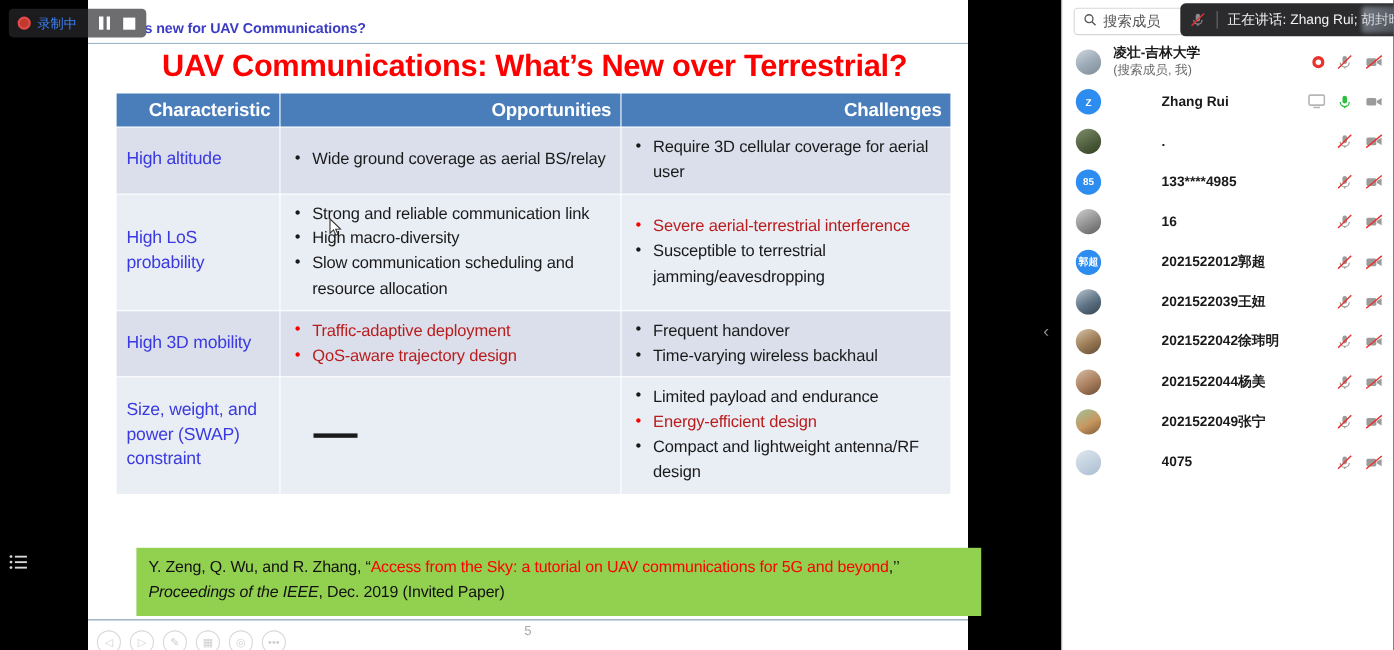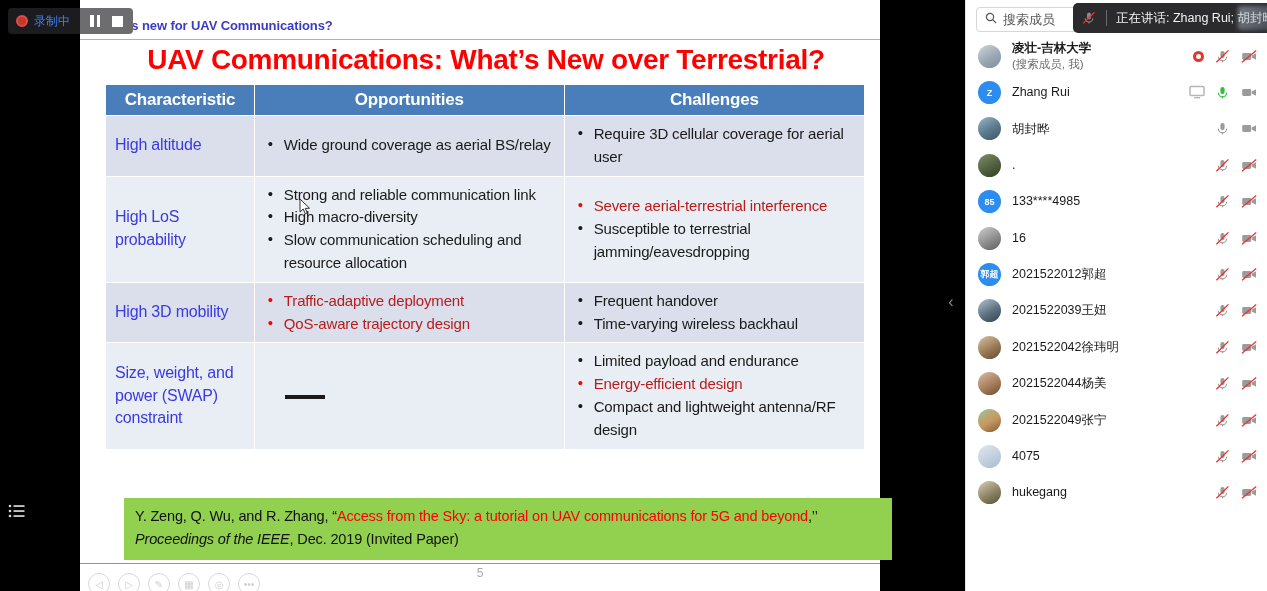--- a/index.html
+++ b/index.html
@@ -39,21 +39,21 @@
 
   
   #slide-table {
     position: absolute; left: 25px; top: 84px; width: 760px;
     border-collapse: separate; border-spacing: 1px;
     background: #ffffff;
   }
   #slide-table th {
     background: #4a7ebb; color: #ffffff;
     font-size: 17px; font-weight: 700;
-    text-align: center; padding: 4px 8px 5px 8px;
+    text-align: right; padding: 4px 8px 5px 8px;
     vertical-align: middle; height: 30px;
     letter-spacing: -0.2px;
   }
   #slide-table td { vertical-align: middle; padding: 7px 9px; }
   #slide-table td.charcol {
     font-size: 16px; color: #3a3ae0; line-height: 1.42; width: 148px;
     letter-spacing: -0.2px;
   }
   .row-a td { background: #dadfeb; }
   .row-b td { background: #e9edf4; }
@@ -205,21 +205,21 @@
   .av.img-h { background: linear-gradient(150deg,#d8bda4 0%,#a87e5d 55%,#6a4a33 100%); }
   .av.img-i { background: linear-gradient(150deg,#9fc49a 0%,#c79760 55%,#7d5b36 100%); }
   .av.img-j { background: linear-gradient(150deg,#dfe7ef 0%,#c2d0de 55%,#a8bcd0 100%); }
   .av.img-k { background: linear-gradient(150deg,#d8d0b8 0%,#8e8465 55%,#55503a 100%); }
 
   .pname { flex: 1; min-width: 0; }
   .pname .n1 {
     font-size: 12.5px; color: #1a1a1a; font-weight: 600;
     white-space: nowrap; overflow: hidden; text-overflow: ellipsis; line-height: 1.35;
   }
-  .pname .n1.plain { font-weight: 400; }
+  .pname .n1.plain { font-weight: 700; margin-left: 44px; }
   .pname .n2 { font-size: 11.5px; color: #6b6b6b; line-height: 1.35; }
 
   .picons { display: flex; align-items: center; gap: 11px; flex: 0 0 auto; }
   .ic { width: 15px; height: 15px; position: relative; display: block; }
   .ic svg { display: block; }
   .recdot-ic {
     width: 11px; height: 11px; border-radius: 50%;
     background: #fff; border: 3px solid #e8332f;
   }
 </style>
@@ -442,41 +442,20 @@
           </span>
           <span class="ic">
             <svg width="17" height="15" viewBox="0 0 17 15">
                 <rect x="1.2" y="4" width="9" height="7" rx="1.4" fill="#9b9b9b"></rect>
                 <path d="M10.8 6.6 L15 4.2 L15 10.8 L10.8 8.4 Z" fill="#9b9b9b"></path>
               </svg>
           </span>
         </div>
       </div>
 
-      <div class="prow">
-        <div class="av img-c"></div>
-        <div class="pname">
-          <div class="n1 plain">胡封晔</div>
-        </div>
-        <div class="picons">
-          <span class="ic">
-            <svg width="15" height="15" viewBox="0 0 15 15">
-                <rect x="5.4" y="2" width="4.2" height="7.2" rx="2.1" fill="#9b9b9b"></rect>
-                <path d="M3.4 7.8a4.1 4.1 0 0 0 8.2 0" fill="none" stroke="#9b9b9b" stroke-width="1.2"></path>
-                <line x1="7.5" y1="11.8" x2="7.5" y2="13.3" stroke="#9b9b9b" stroke-width="1.2"></line>
-              </svg>
-          </span>
-          <span class="ic">
-            <svg width="17" height="15" viewBox="0 0 17 15">
-                <rect x="1.2" y="4" width="9" height="7" rx="1.4" fill="#9b9b9b"></rect>
-                <path d="M10.8 6.6 L15 4.2 L15 10.8 L10.8 8.4 Z" fill="#9b9b9b"></path>
-              </svg>
-          </span>
-        </div>
-      </div>
 
       <div class="prow">
         <div class="av img-d"></div>
         <div class="pname">
           <div class="n1 plain">.</div>
         </div>
         <div class="picons">
           <span class="ic">
             <svg width="15" height="15" viewBox="0 0 15 15">
                 <rect x="5.4" y="2" width="4.2" height="7.2" rx="2.1" fill="#9b9b9b"></rect>
@@ -680,40 +659,17 @@
           <span class="ic">
             <svg width="17" height="15" viewBox="0 0 17 15">
                 <rect x="1.2" y="4" width="9" height="7" rx="1.4" fill="#9b9b9b"></rect>
                 <path d="M10.8 6.6 L15 4.2 L15 10.8 L10.8 8.4 Z" fill="#9b9b9b"></path>
                 <line x1="1" y1="13.2" x2="15.2" y2="1.6" stroke="#e8332f" stroke-width="1.3"></line>
               </svg>
           </span>
         </div>
       </div>
 
-      <div class="prow">
-        <div class="av img-k"></div>
-        <div class="pname">
-          <div class="n1 plain">hukegang</div>
-        </div>
-        <div class="picons">
-          <span class="ic">
-            <svg width="15" height="15" viewBox="0 0 15 15">
-                <rect x="5.4" y="2" width="4.2" height="7.2" rx="2.1" fill="#9b9b9b"></rect>
-                <path d="M3.4 7.8a4.1 4.1 0 0 0 8.2 0" fill="none" stroke="#9b9b9b" stroke-width="1.1"></path>
-                <line x1="7.5" y1="11.8" x2="7.5" y2="13.3" stroke="#9b9b9b" stroke-width="1.1"></line>
-                <line x1="1.4" y1="13.2" x2="13.4" y2="1.4" stroke="#e8332f" stroke-width="1.3"></line>
-              </svg>
-          </span>
-          <span class="ic">
-            <svg width="17" height="15" viewBox="0 0 17 15">
-                <rect x="1.2" y="4" width="9" height="7" rx="1.4" fill="#9b9b9b"></rect>
-                <path d="M10.8 6.6 L15 4.2 L15 10.8 L10.8 8.4 Z" fill="#9b9b9b"></path>
-                <line x1="1" y1="13.2" x2="15.2" y2="1.6" stroke="#e8332f" stroke-width="1.3"></line>
-              </svg>
-          </span>
-        </div>
-      </div>
 
 
     </div>
   </div>
 </div>
 
 </body></html>

